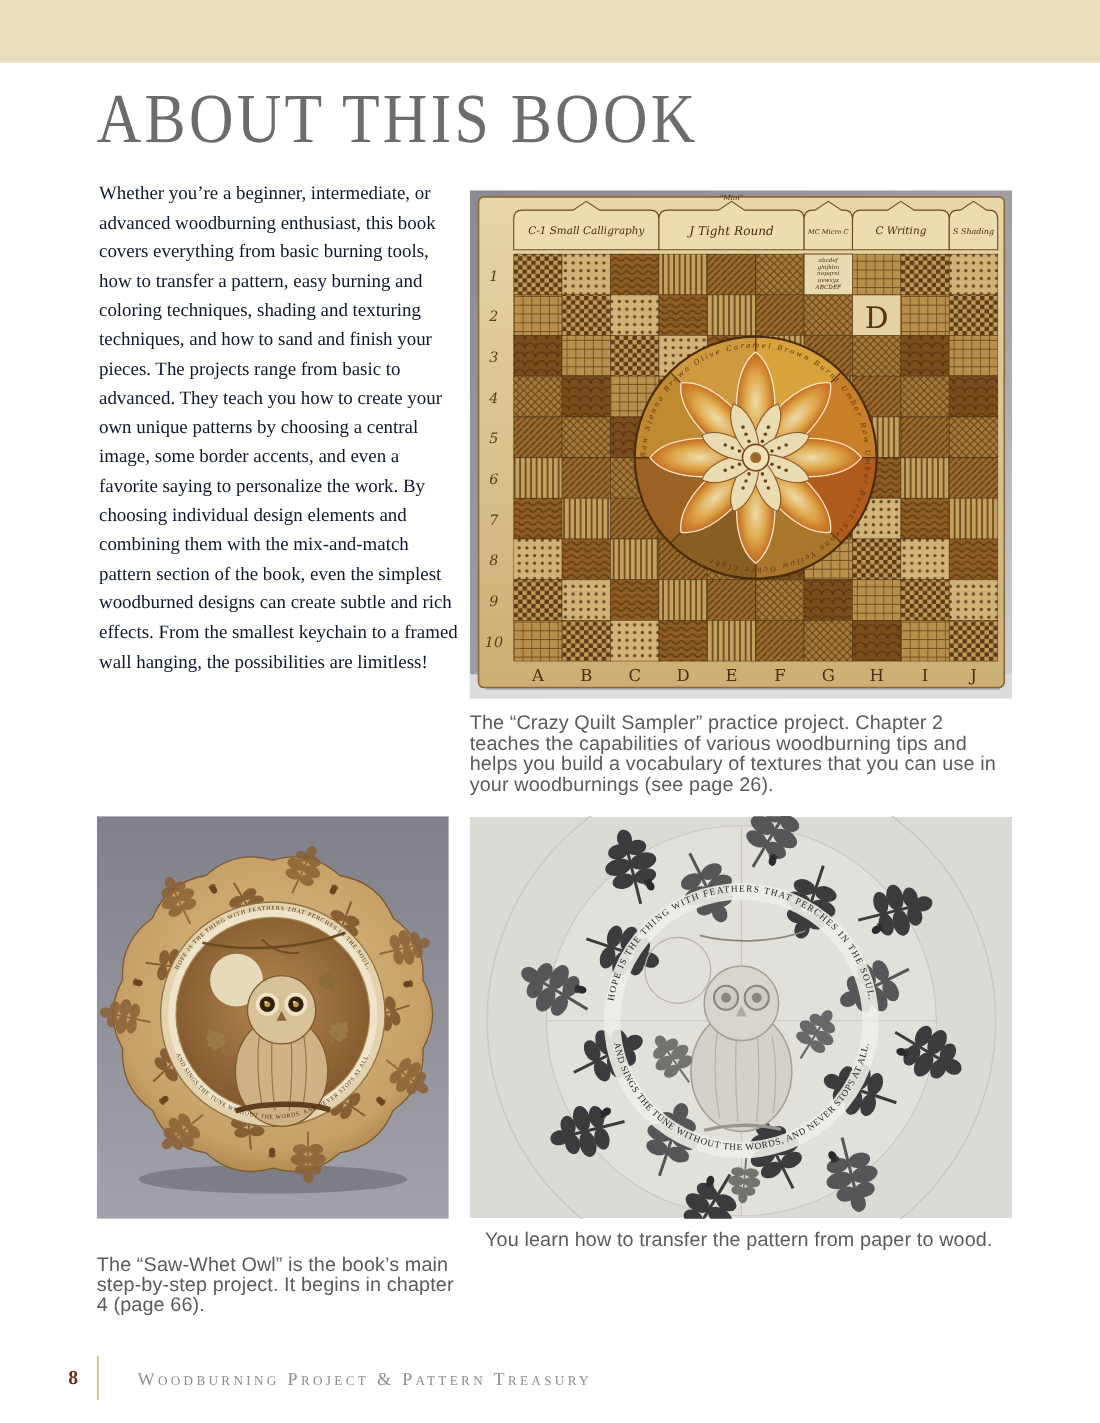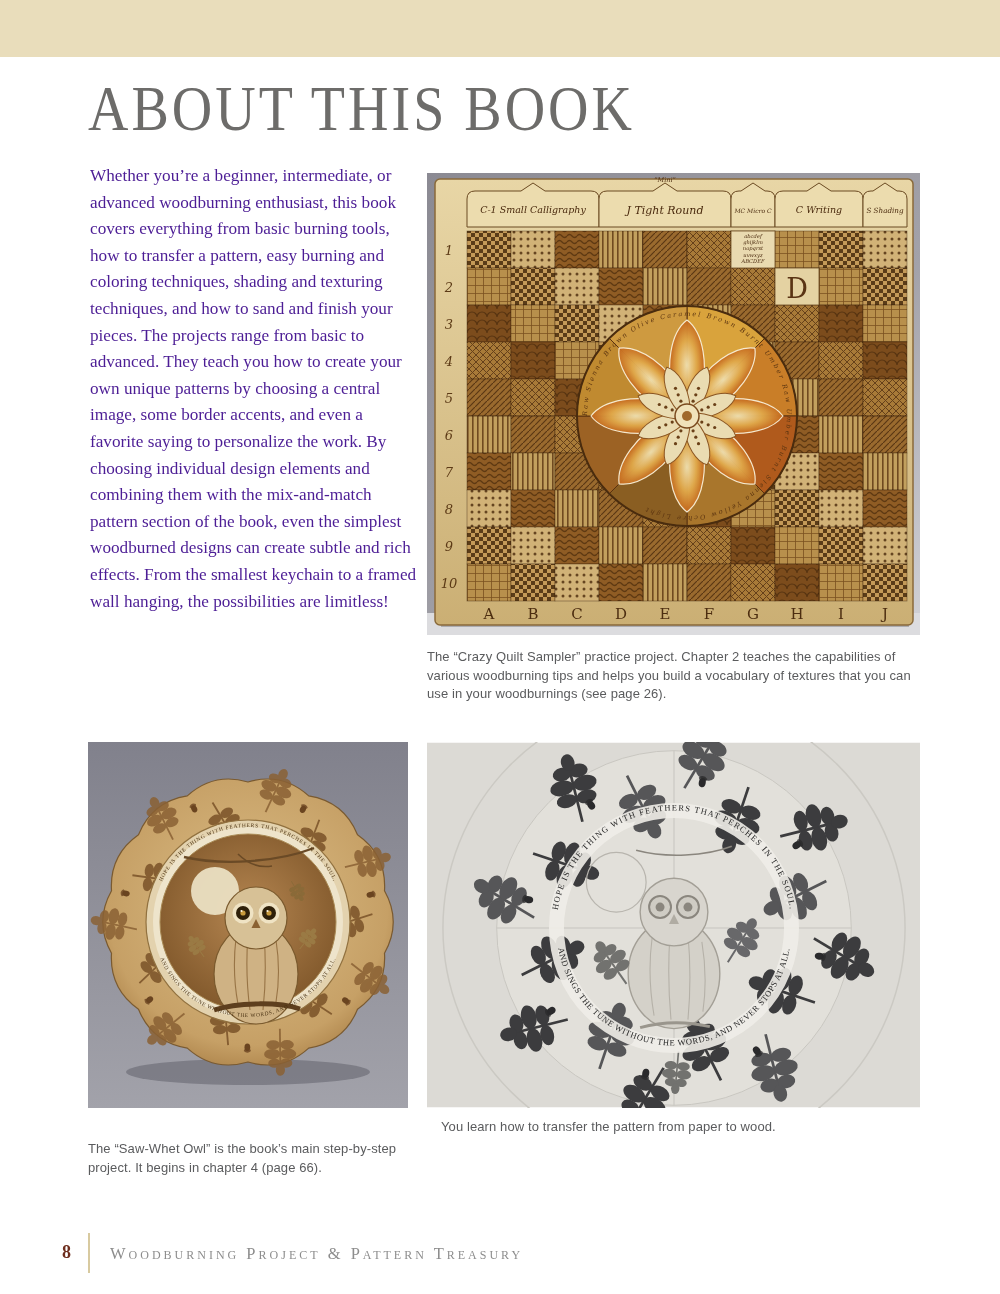--- a/index.html
+++ b/index.html
@@ -3,34 +3,34 @@
 <meta charset="utf-8">
 <title>About This Book</title>
 <style>
   html,body{margin:0;padding:0;background:#ffffff;}
   body{width:1000px;height:1294px;position:relative;font-family:"Liberation Serif",serif;overflow:hidden;}
   .topbar{position:absolute;left:0;top:0;width:1000px;height:57px;background:#e9ddbb;}
   .title{position:absolute;left:88px;top:72px;margin:0;font-size:56px;font-weight:normal;
          color:#6d6c6a;letter-spacing:3px;font-family:"Liberation Serif",serif;
          transform:scaleY(1.14);transform-origin:top left;white-space:nowrap;}
   .intro{position:absolute;left:90px;top:163px;width:330px;margin:0;
-         font-size:17.2px;line-height:26.6px;color:#4c1d95;}
+         font-size:17.2px;line-height:26.6px;color:#0f172a;}
   .fig{position:absolute;margin:0;padding:0;}
   .fig svg{display:block;width:100%;height:100%;}
   .fig-quilt{left:427px;top:173px;width:493px;height:462px;}
   .fig-plate{left:88px;top:742px;width:320px;height:366px;}
   .fig-pattern{left:427px;top:742px;width:493px;height:366px;}
   .cap{position:absolute;margin:0;font-family:"Liberation Sans",sans-serif;
-       font-size:13px;line-height:18.6px;color:#5a5b5d;letter-spacing:.1px;}
+       font-size:18px;line-height:18.6px;color:#5a5b5d;letter-spacing:.1px;}
   .cap-quilt{left:427px;top:648px;width:484px;}
   .cap-plate{left:88px;top:1118px;width:334px;margin-top:22px;}
   .cap-pattern{left:441px;top:1118px;width:490px;}
   .pagenum{position:absolute;left:62px;top:1242px;font-size:18px;font-weight:bold;color:#6e2e1e;}
   .fdivider{position:absolute;left:88px;top:1233px;width:2px;height:40px;background:#d8caa0;}
-  .booktitle{position:absolute;left:110px;top:1244px;font-size:16.5px;color:#8d8d8d;
+  .booktitle{position:absolute;left:125px;top:1244px;font-size:16.5px;color:#8d8d8d;
              letter-spacing:3px;font-variant:small-caps;white-space:nowrap;}
 </style>
 </head>
 <body>
 
 <div class="topbar"></div>
 <h1 class="title">ABOUT THIS BOOK</h1>
 <p class="intro">Whether you’re a beginner, intermediate, or advanced woodburning enthusiast, this book covers everything from basic burning tools, how to transfer a pattern, easy burning and coloring techniques, shading and texturing techniques, and how to sand and finish your pieces. The projects range from basic to advanced. They teach you how to create your own unique patterns by choosing a central image, some border accents, and even a favorite saying to personalize the work. By choosing individual design elements and combining them with the mix-and-match pattern section of the book, even the simplest woodburned designs can create subtle and rich effects. From the smallest keychain to a framed wall hanging, the possibilities are limitless!</p>
 
 <figure class="fig fig-quilt">

